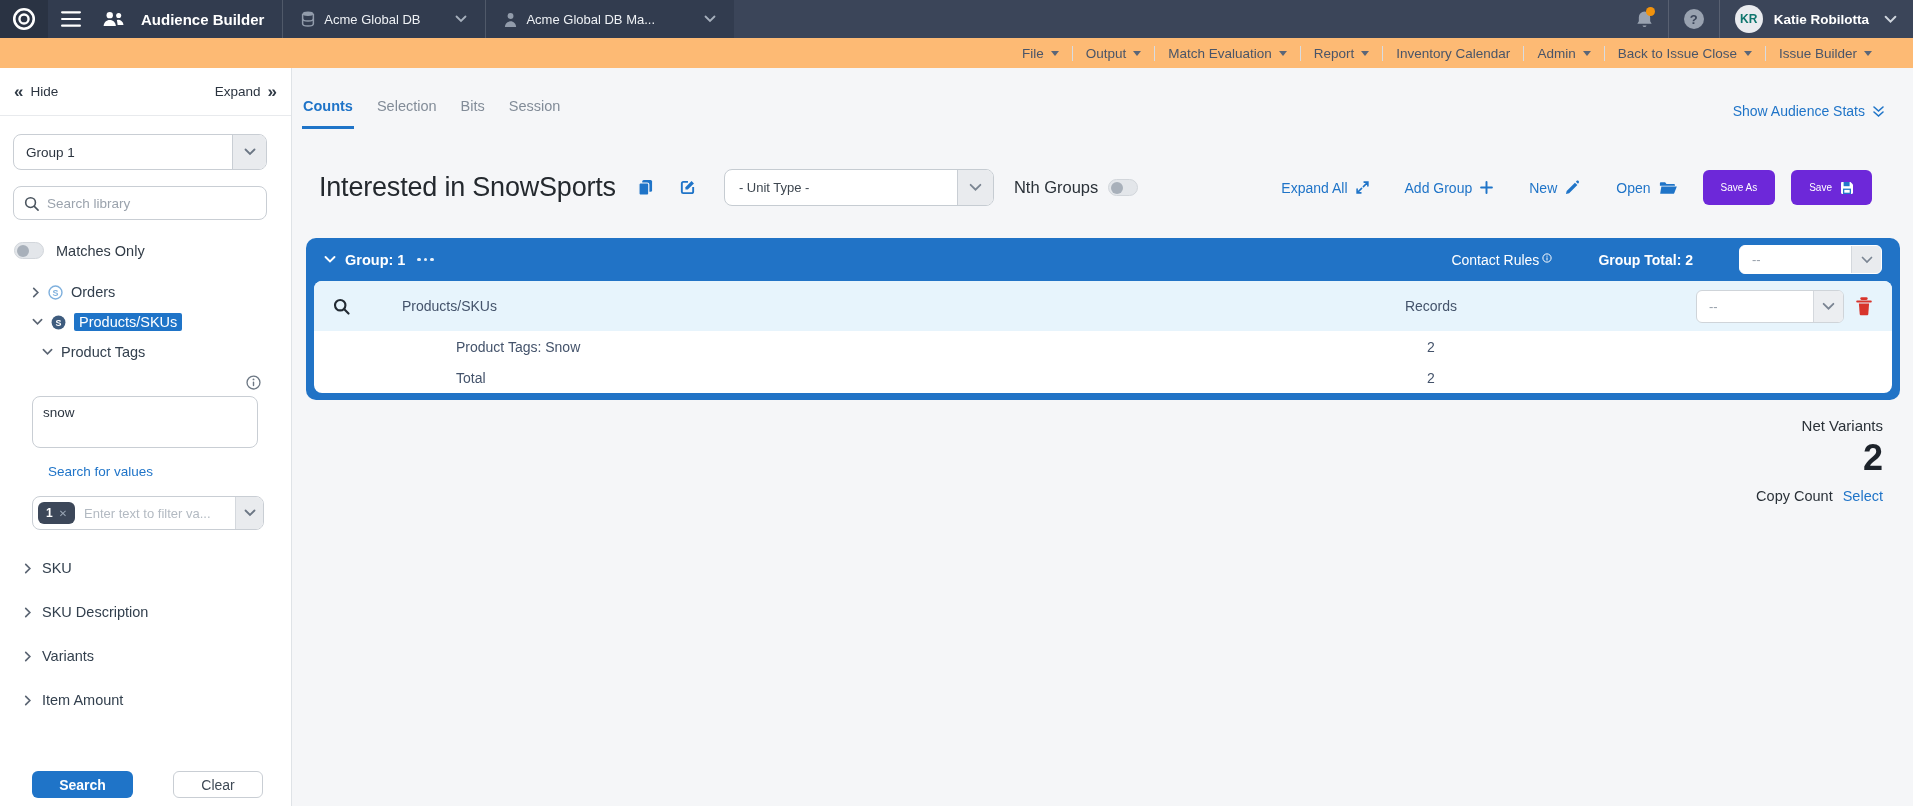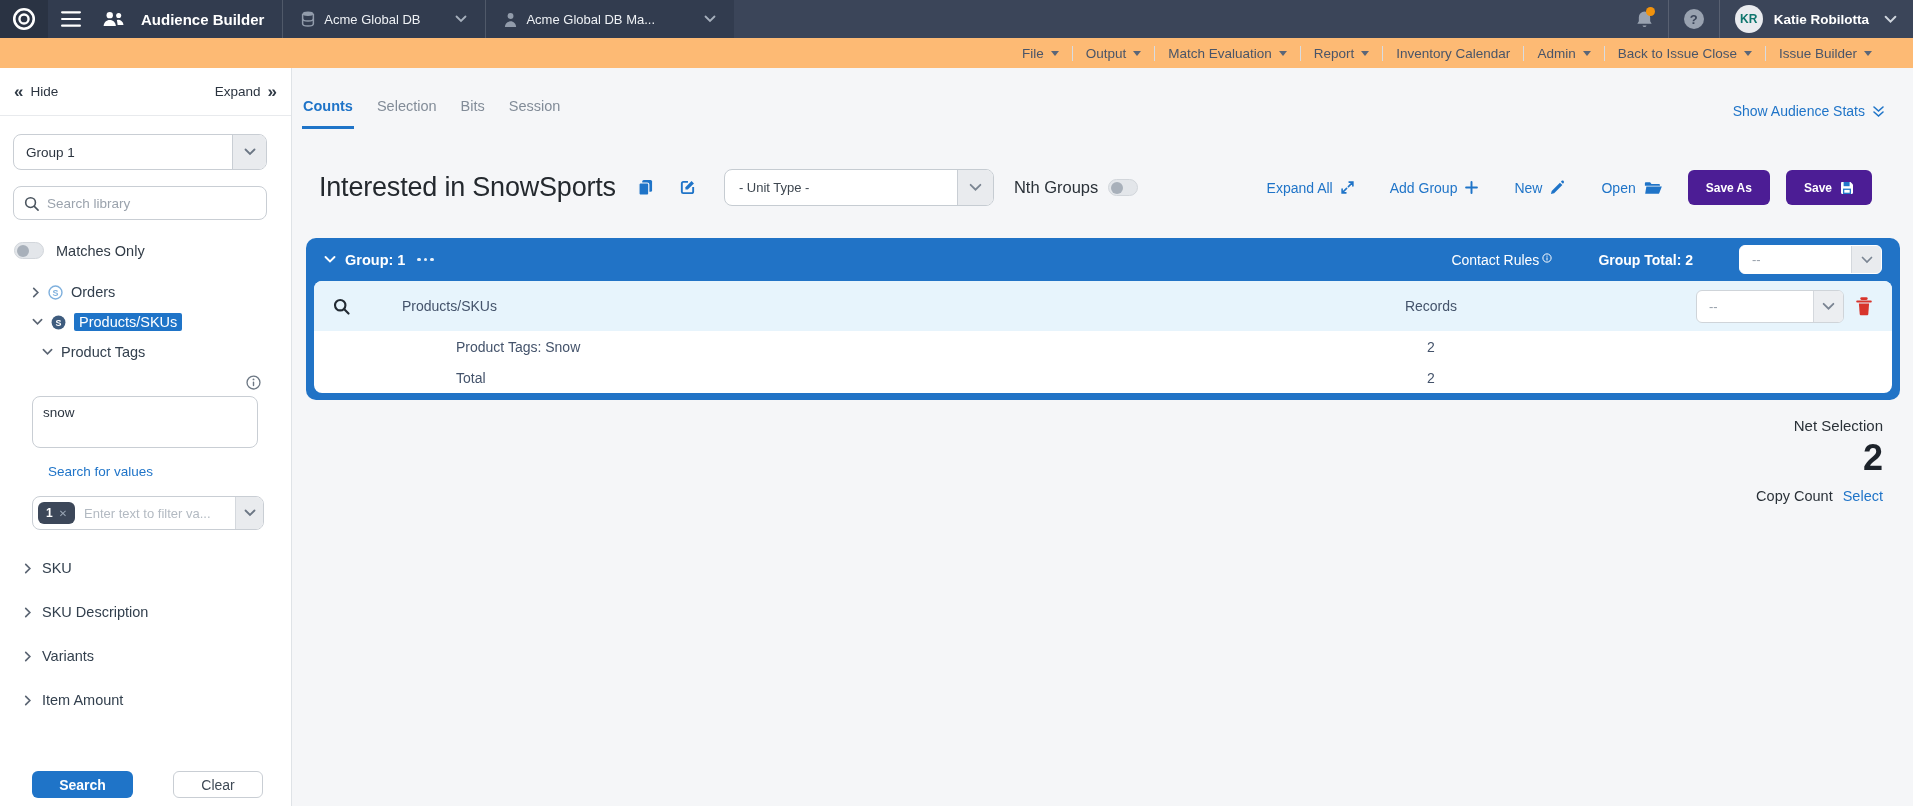--- a/index.html
+++ b/index.html
@@ -87,22 +87,22 @@
   .audience-title{font-size:27px;font-weight:500;color:#24292e;letter-spacing:-.2px;white-space:nowrap}
   .icon-btn{cursor:pointer;display:flex;align-items:center}
   .unit-select{margin-left:28px;width:270px;height:37px;background:#fff;border:1px solid #c6ccd2;border-radius:8px;
     display:flex;align-items:center;overflow:hidden;cursor:pointer}
   .unit-select .sel-text{font-size:13px;color:#3e4750;padding-left:14px}
   .unit-select .sel-chev{width:36px;color:#7c8692}
   .nth-label{margin-left:20px;font-size:16.5px;font-weight:500;color:#2a3138;white-space:nowrap}
   .nth-toggle{margin-left:10px}
   .tb-link{display:flex;align-items:center;gap:8px;font-size:14px;color:#1f74c8;cursor:pointer;white-space:nowrap}
   .links-group{margin-left:auto;display:flex;align-items:center;gap:36px}
-  .btn-save{margin-left:26px;background:#4c1d95;color:#fff;border:none;border-radius:6px;height:35px;padding:0 18px;
-    font-size:12px;font-weight:700;font-family:"Liberation Sans",sans-serif;cursor:pointer;display:flex;align-items:center;gap:8px}
+  .btn-save{margin-left:26px;background:#6d28d9;color:#fff;border:none;border-radius:6px;height:35px;padding:0 18px;
+    font-size:10px;font-weight:400;font-family:"Liberation Sans",sans-serif;cursor:pointer;display:flex;align-items:center;gap:8px}
 
   .group-panel{margin:32px 0 0 14px;width:1594px;background:#2173c6;border-radius:10px;padding:0 8px 7px}
   .panel-head{height:43px;display:flex;align-items:center;color:#fff;padding:0 10px}
   .panel-head .ptitle{font-size:14.5px;font-weight:700;margin-left:9px}
   .dots{display:flex;gap:3px;margin-left:12px;cursor:pointer}
   .dots span{width:3.5px;height:3.5px;border-radius:50%;background:#fff;opacity:.9}
   .panel-right{margin-left:auto;display:flex;align-items:center;gap:46px}
   .contact-rules{display:flex;align-items:flex-start;gap:3px;font-size:14px;cursor:pointer}
   .group-total{font-size:14px;font-weight:700}
   .mini-select{width:143px;height:29px;background:#fff;border-radius:6px;display:flex;align-items:center;overflow:hidden;cursor:pointer;border:1px solid #fff}
@@ -548,21 +548,21 @@
           <span class="records">2</span>
         </div>
         <div class="data-row">
           <span>Total</span>
           <span class="records">2</span>
         </div>
       </div>
     </div>
 
     <div class="summary">
-      <div class="net-label">Net Selection</div>
+      <div class="net-label">Net Variants</div>
       <div class="net-value">2</div>
       <div class="copy-row">
         <span class="copy-label">Copy Count</span>
         <span class="select-link">Select</span>
       </div>
     </div>
   </div>
 </div>
 
 </body></html>

